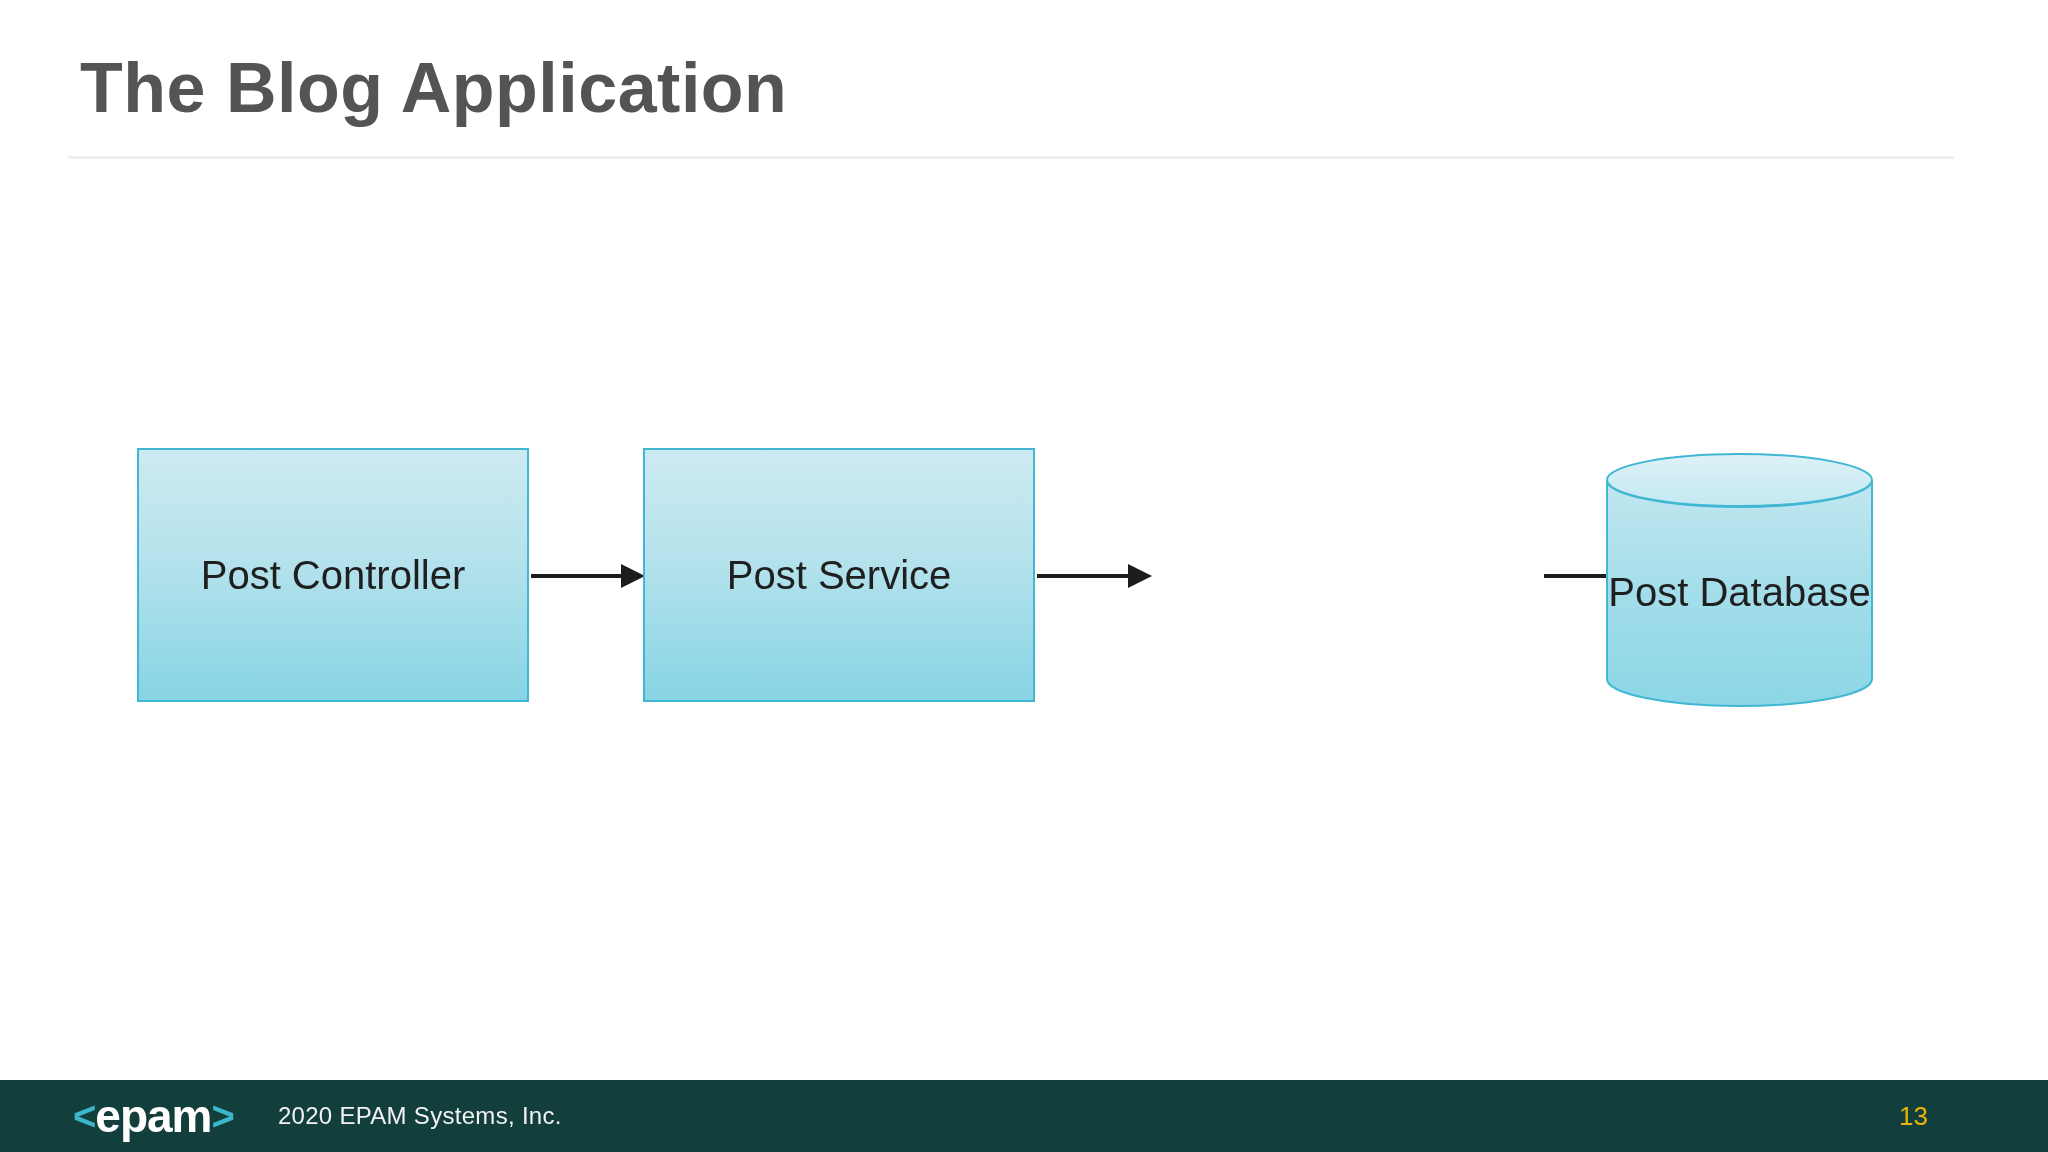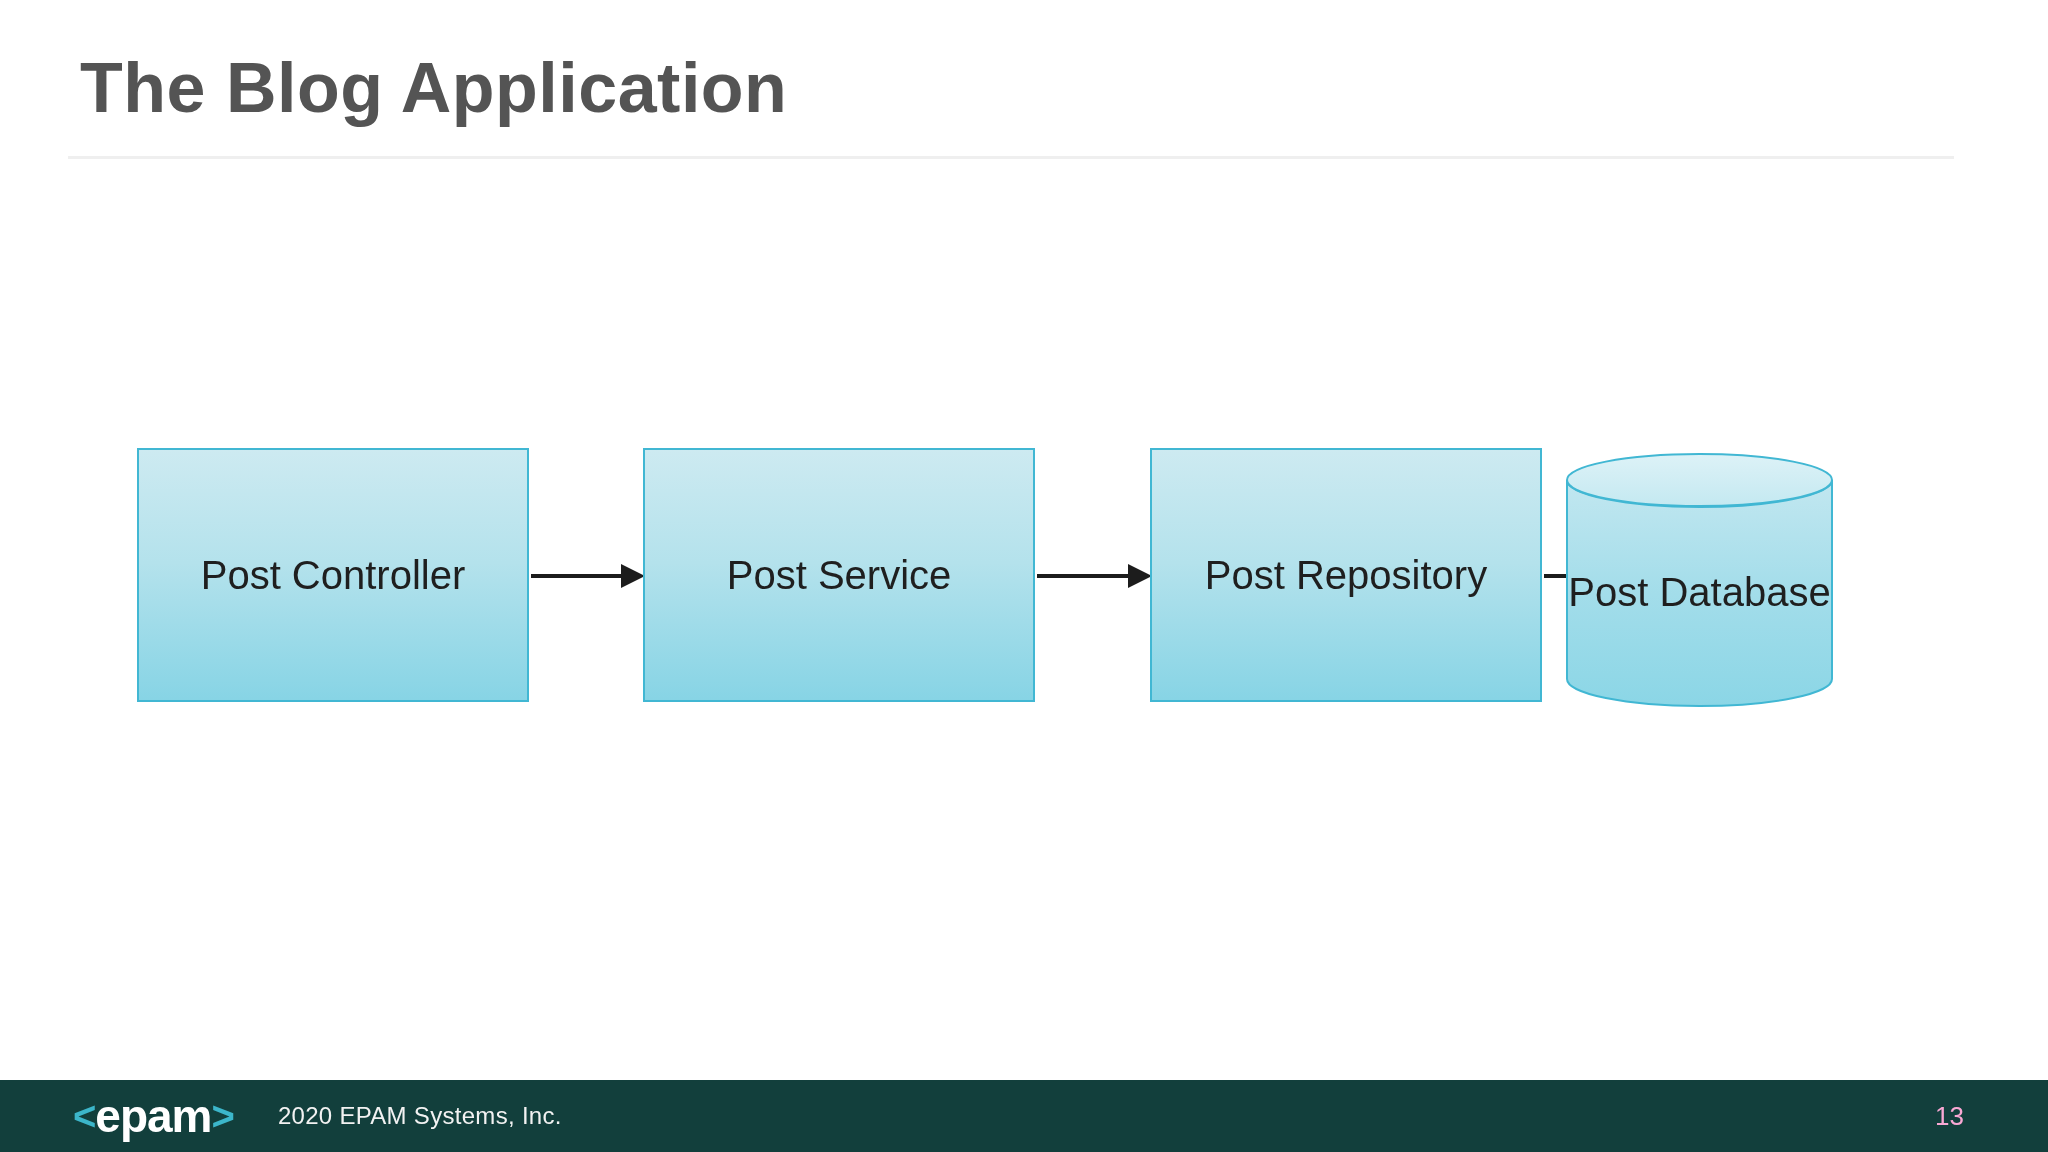--- a/index.html
+++ b/index.html
@@ -46,21 +46,21 @@
   }
   .node-label {
     font-size: 40px;
     color: #1f1f1f;
   }
   .box1 { left: 137px; }
   .box2 { left: 643px; }
   .box3 { left: 1150px; }
   .cylinder {
     position: absolute;
-    left: 1566px;
+    left: 1606px;
     top: 452px;
     width: 267px;
     height: 256px;
     text-decoration: underline;
   }
   .cylinder svg { position: absolute; left: 0; top: 0; }
   .cylinder .node-label {
     position: absolute;
     left: 0;
     top: 118px;
@@ -121,23 +121,23 @@
   }
   .logo .logo-text { color: #ffffff; }
   .copyright {
     margin-left: 44px;
     font-size: 24px;
     color: #f2f2f2;
     letter-spacing: 0.3px;
   }
   .footer-spacer { flex: 1; }
   .page-number {
-    margin-right: 84px;
+    margin-right: 120px;
     font-size: 26px;
-    color: #f9a8d4;
+    color: #eab308;
   }
 </style>
 </head>
 <body>
 
 <div class="slide">
 
   <h1 class="title">The Blog Application</h1>
   <div class="separator"></div>
 
@@ -154,23 +154,20 @@
 
     <div class="node box box2">
       <span class="node-label">Post Service</span>
     </div>
 
     <div class="arrow arrow2">
       <div class="arrow-line"></div>
       <div class="arrow-head"></div>
     </div>
 
-    <div class="node box box3">
-      <span class="node-label">Post Repository</span>
-    </div>
 
     <div class="arrow arrow3">
       <div class="arrow-line"></div>
       <div class="arrow-head"></div>
     </div>
 
     <div class="node cylinder">
       <svg width="267" height="256" viewBox="0 0 267 256">
         <defs>
           <linearGradient id="bodyGrad" x1="0" y1="0" x2="0" y2="1">

